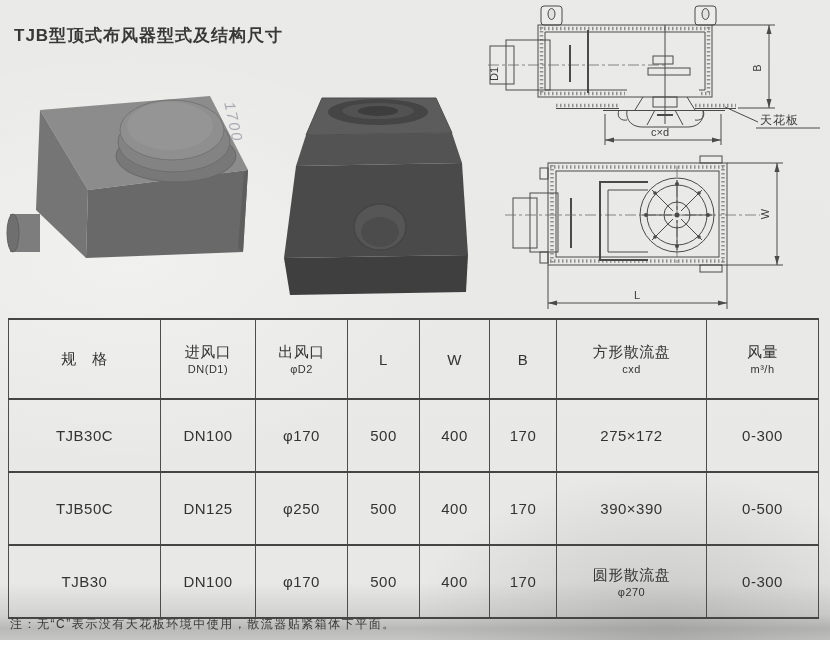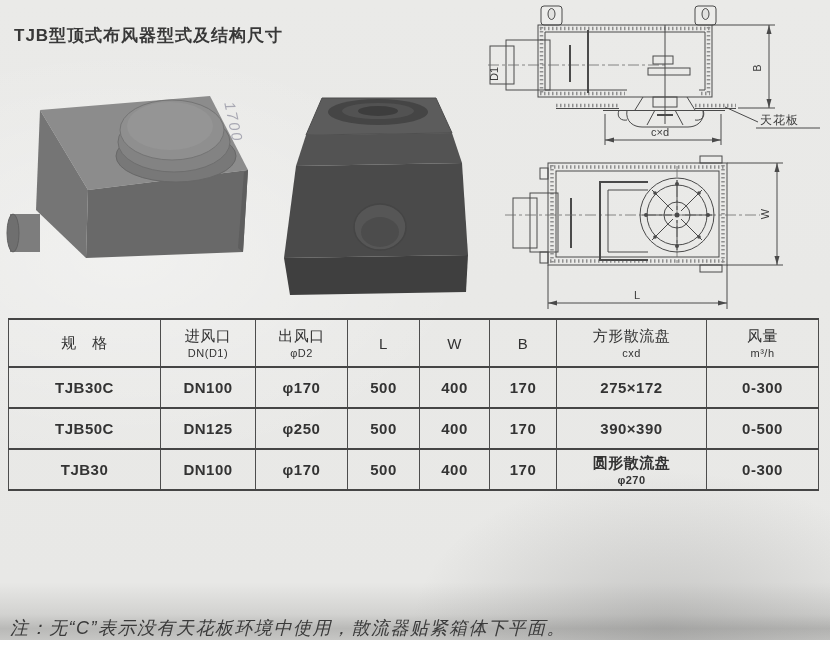--- a/index.html
+++ b/index.html
@@ -22,28 +22,28 @@
   }
   .spec-table{
     position:absolute; left:8px; top:318px;
     border-collapse:collapse; table-layout:fixed;
     background:transparent;
   }
   .spec-table td{
     border-left:1px solid #4d4d4d; border-right:1px solid #4d4d4d;
     border-top:2px solid #454545; border-bottom:2px solid #454545;
     text-align:center; vertical-align:middle;
-    font-size:15px; letter-spacing:0.5px; color:#333; padding:0;
+    font-size:15px; letter-spacing:0.5px; color:#333; padding:16px;
   }
   .spec-table tr.hdr td{height:46px; font-size:15px;}
-  .spec-table tr.row td{height:39px;font-weight:bold;}
+  .spec-table tr.row td{height:39px;}
   .cell-sub{display:block; font-size:11px; margin-top:1px;}
   .note{
     position:absolute; left:10px; top:616px;
-    font-size:18px; letter-spacing:1.5px; color:#3a3a3a;font-style:italic;
+    font-size:12px; letter-spacing:1.5px; color:#3a3a3a;
   }
   svg{position:absolute; overflow:visible;}
   .dline{stroke:#4a4a4a; stroke-width:1; fill:none;}
   .dthick{stroke:#4a4a4a; stroke-width:2; fill:none;}
   .stipple{stroke:#8f8f8f; stroke-width:3.5; fill:none; stroke-dasharray:1.5 2.5;}
   .cline{stroke:#6a6a6a; stroke-width:0.8; fill:none; stroke-dasharray:11 3 3 3;}
   .dimtxt{font-family:"Liberation Sans",sans-serif; font-size:11px; fill:#3c3c3c;}
   .cjktxt{font-family:"Liberation Sans",sans-serif; font-size:12px; fill:#3c3c3c; letter-spacing:1px;}
   .arr{fill:#4a4a4a; stroke:none;}
   .wallfill{fill:#ececea; stroke:#4a4a4a; stroke-width:1;}

